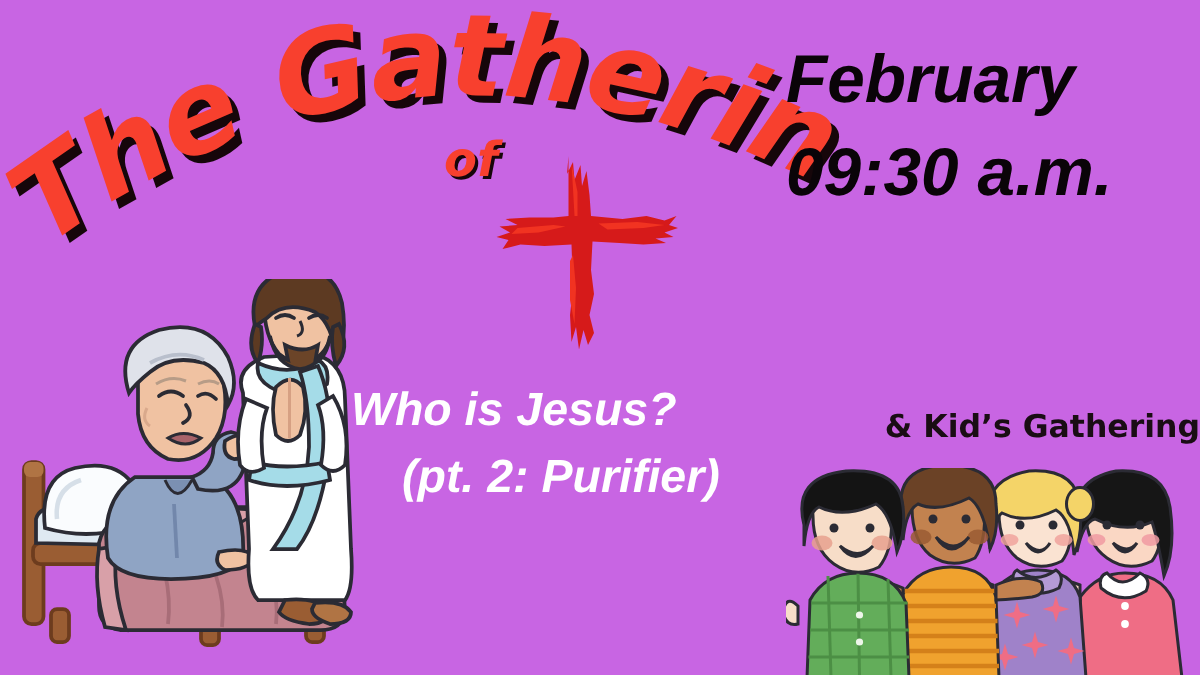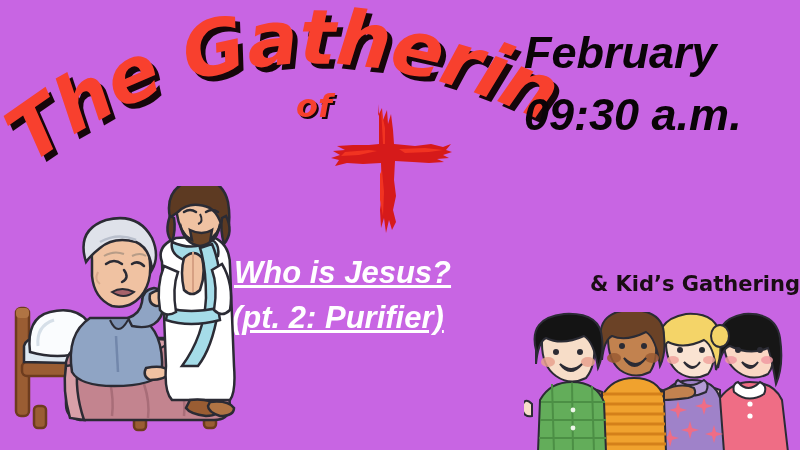--- a/index.html
+++ b/index.html
@@ -86,29 +86,29 @@
   #sermon-block {
     position: absolute;
     left: 234px;
     top: 250px;
     width: 310px;
     color: #ffffff;
     font-family: "Liberation Sans", sans-serif;
     font-weight: bold;
     font-style: italic;
     text-align: left;
-    text-decoration: underline;
   }
   .sermon-line {
     font-size: 31px;
     line-height: 45px;
     white-space: nowrap;
   }
   .sermon-line.line-2 {
     margin-left: -2px;
+    padding-left: 36px;
   }
 
   
   #kids-label {
     position: absolute;
     left: 556px;
     top: 272px;
     width: 244px;
     text-align: right;
     color: #1a0d14;

